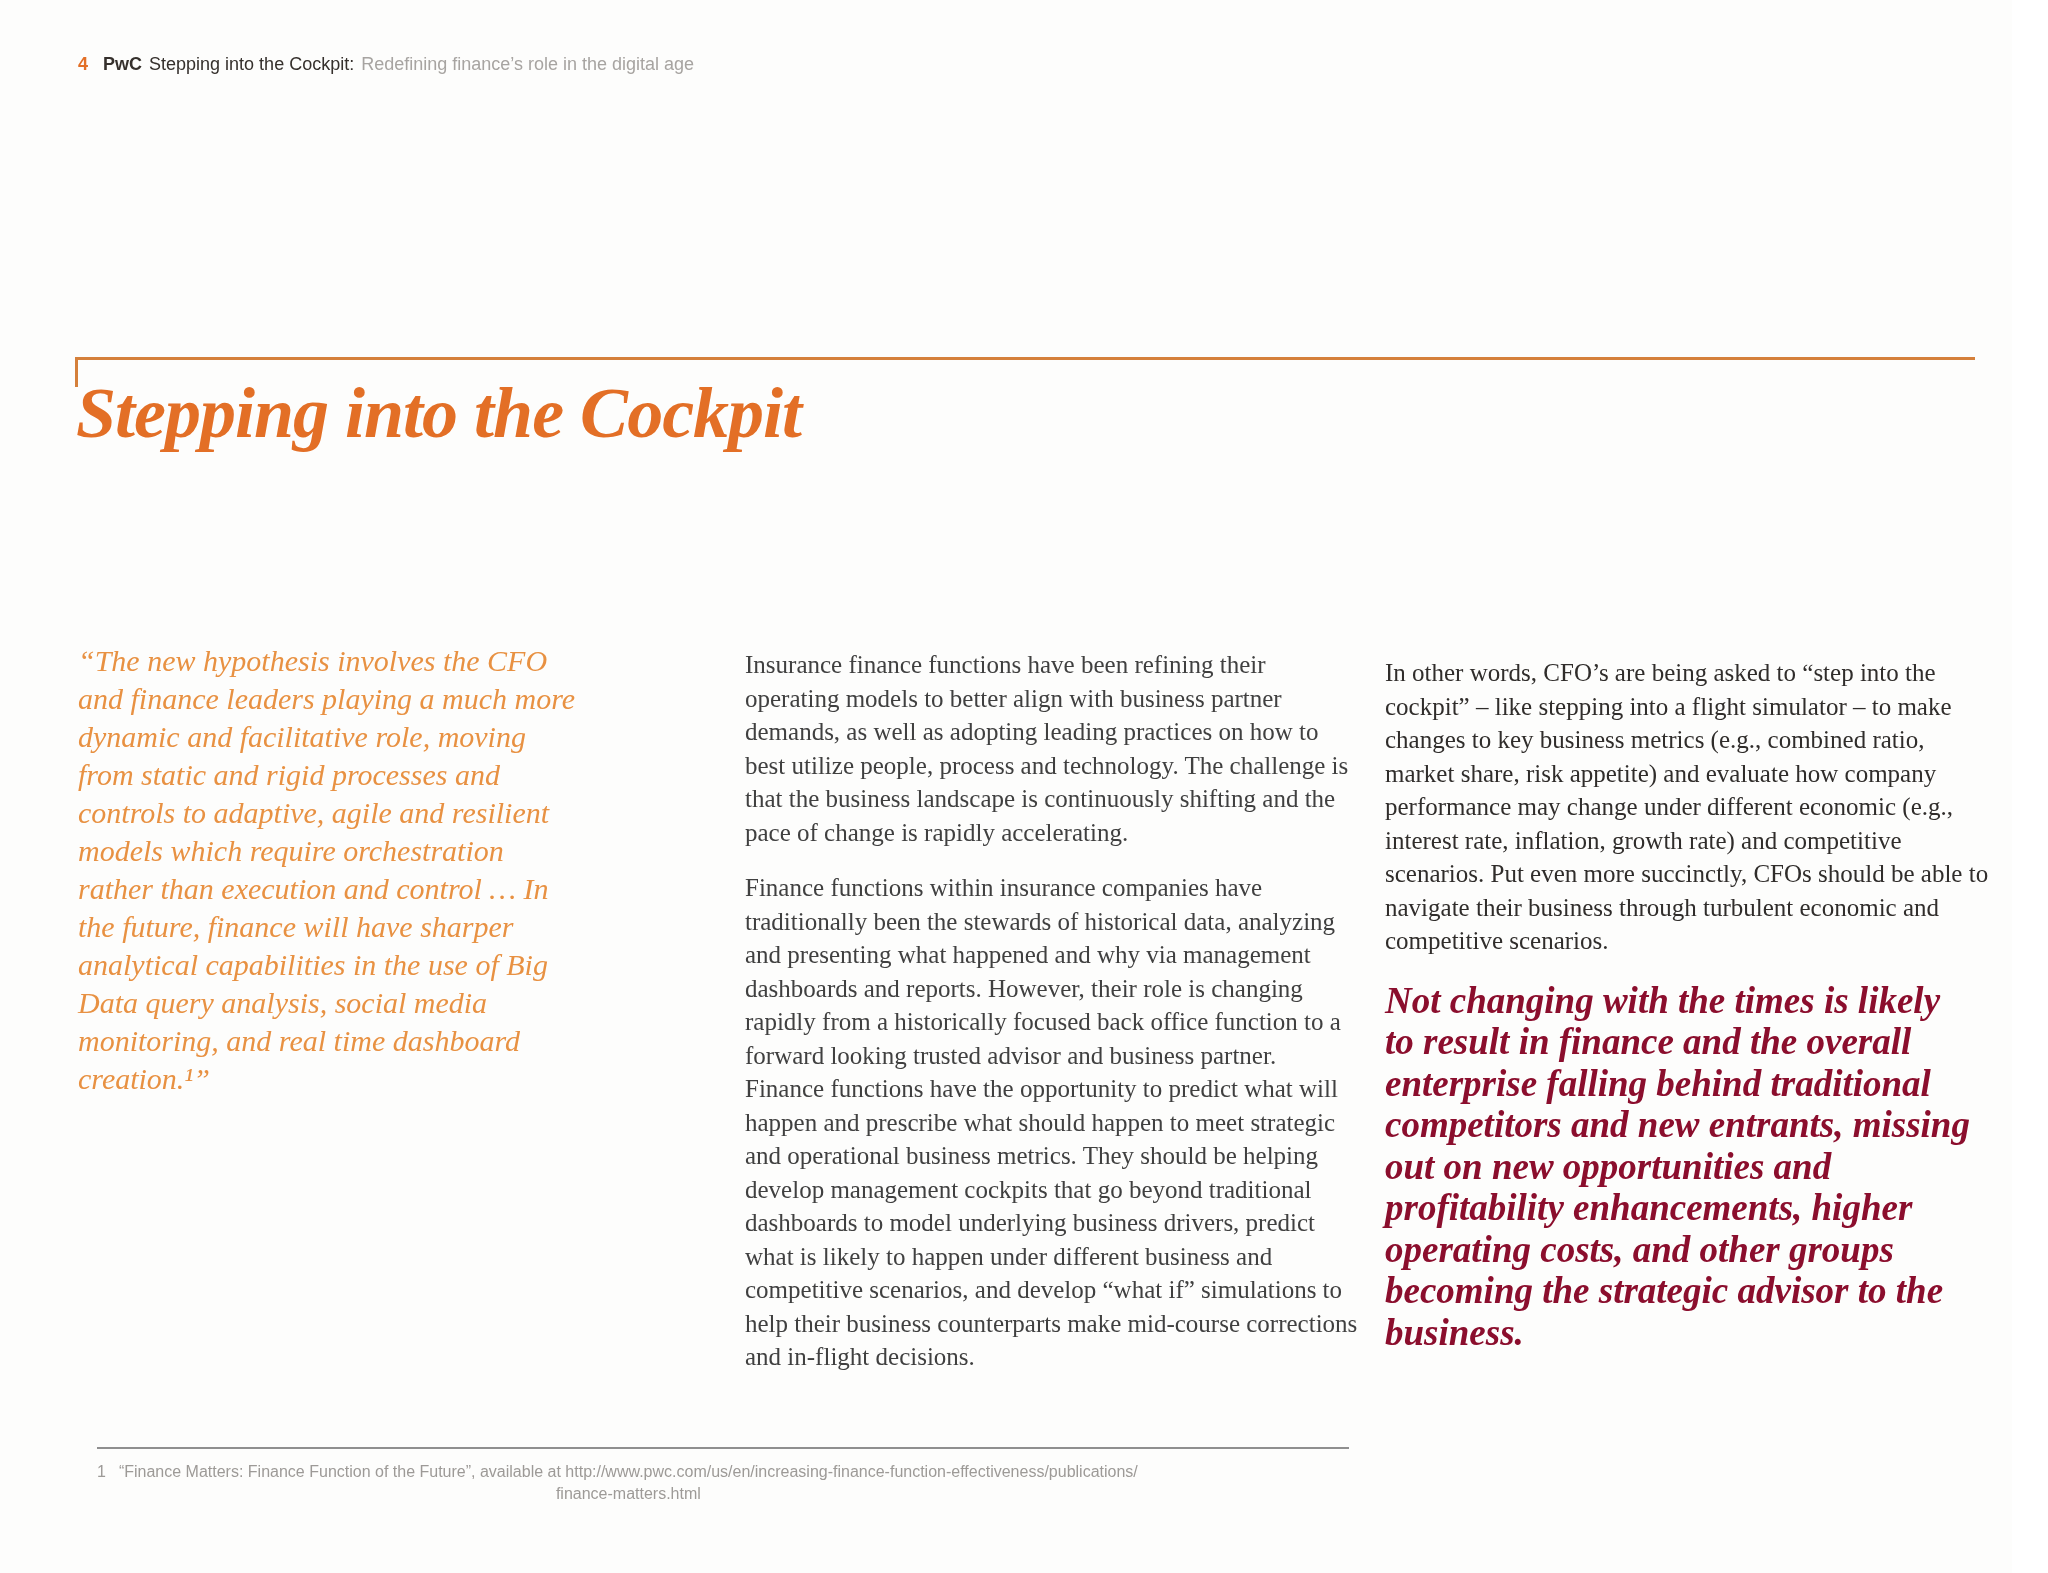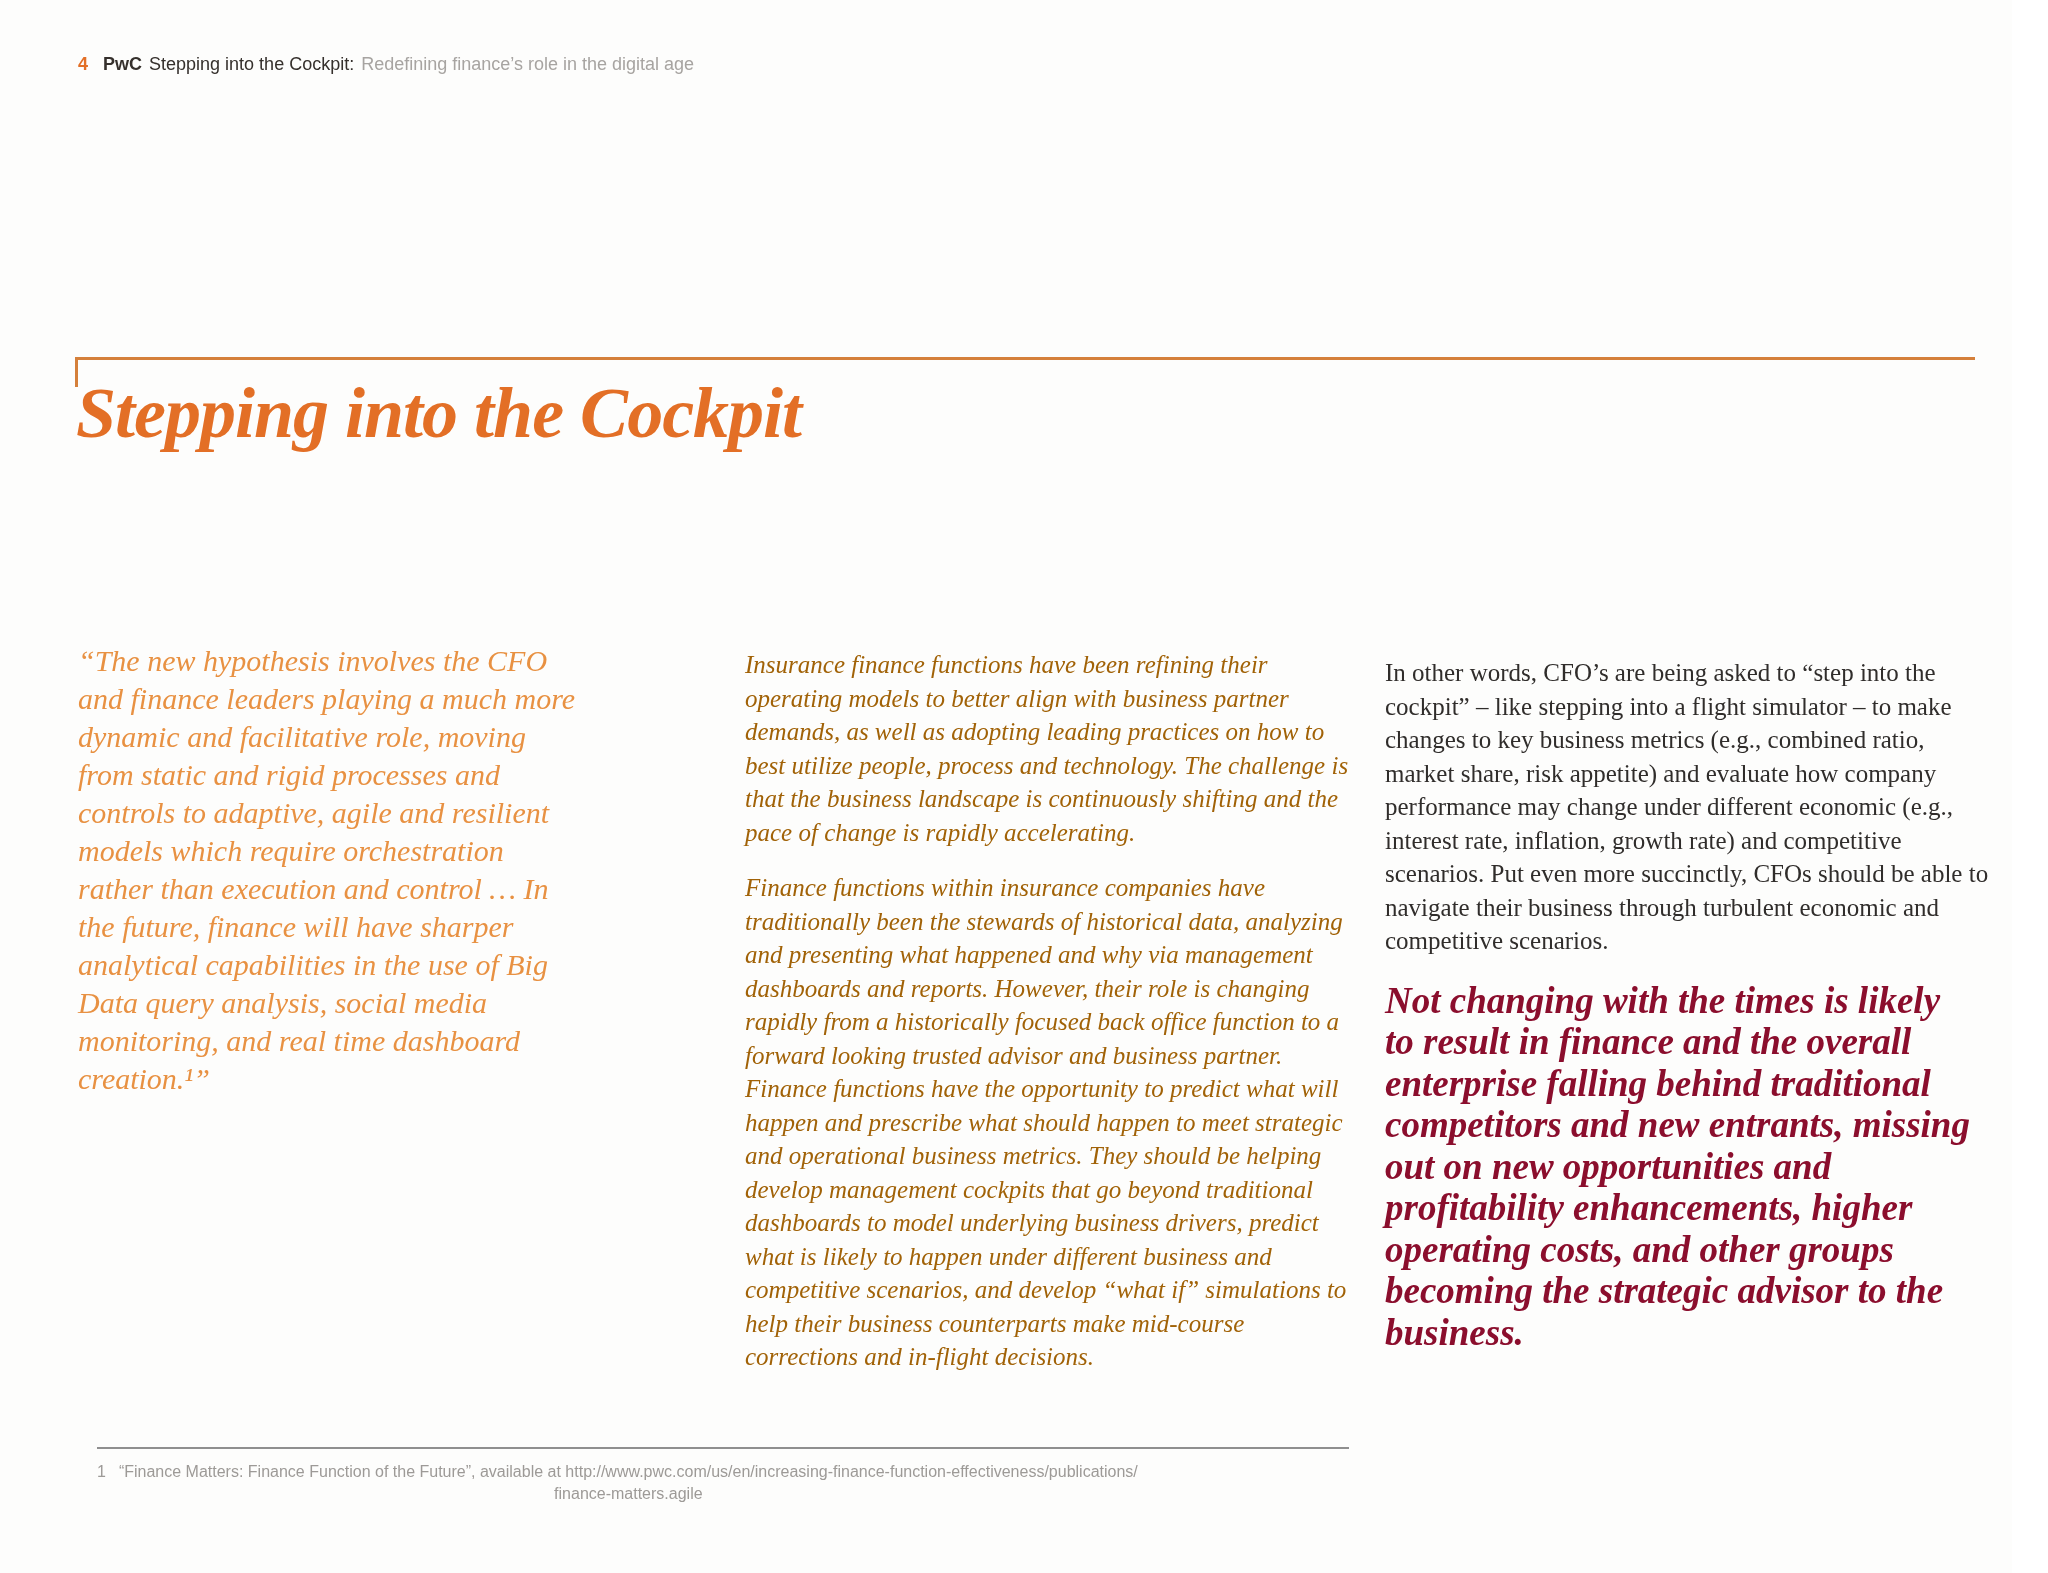--- a/index.html
+++ b/index.html
@@ -87,22 +87,21 @@
     font-size: 30px;
     line-height: 38px;
     color: #e89142;
   }
   .col-mid {
     top: 648px;
     left: 745px;
     width: 616px;
     font-size: 25px;
     line-height: 33.5px;
-    color: #a16207;
-    font-style: italic;
+    color: #404040;
   }
   .col-right {
     top: 648px;
     left: 1385px;
     width: 604px;
     font-size: 25px;
     line-height: 33.5px;
     color: #302d2b;
     margin-top: 8px;
   }
@@ -164,16 +163,16 @@
 
   <div class="col col-right">
     <p>In other words, CFO’s are being asked to “step into the cockpit” – like stepping into a flight simulator – to make changes to key business metrics (e.g., combined ratio, market share, risk appetite) and evaluate how company performance may change under different economic (e.g., interest rate, inflation, growth rate) and competitive scenarios. Put even more succinctly, CFOs should be able to navigate their business through turbulent economic and competitive scenarios.</p>
     <div class="callout">Not changing with the times is likely to result in finance and the overall enterprise falling behind traditional competitors and new entrants, missing out on new opportunities and profitability enhancements, higher operating costs, and other groups becoming the strategic advisor to the business.</div>
   </div>
 
   <div class="foot-rule"></div>
 
   <div class="footnote">
     <span class="fn-num">1</span>
-    <span class="fn-text"><span>“Finance Matters: Finance Function of the Future”, available at http://www.pwc.com/us/en/increasing-finance-function-effectiveness/publications/</span><br><span>finance-matters.agile</span></span>
+    <span class="fn-text"><span>“Finance Matters: Finance Function of the Future”, available at http://www.pwc.com/us/en/increasing-finance-function-effectiveness/publications/</span><br><span>finance-matters.html</span></span>
   </div>
 
 </div>
 
 </body></html>

